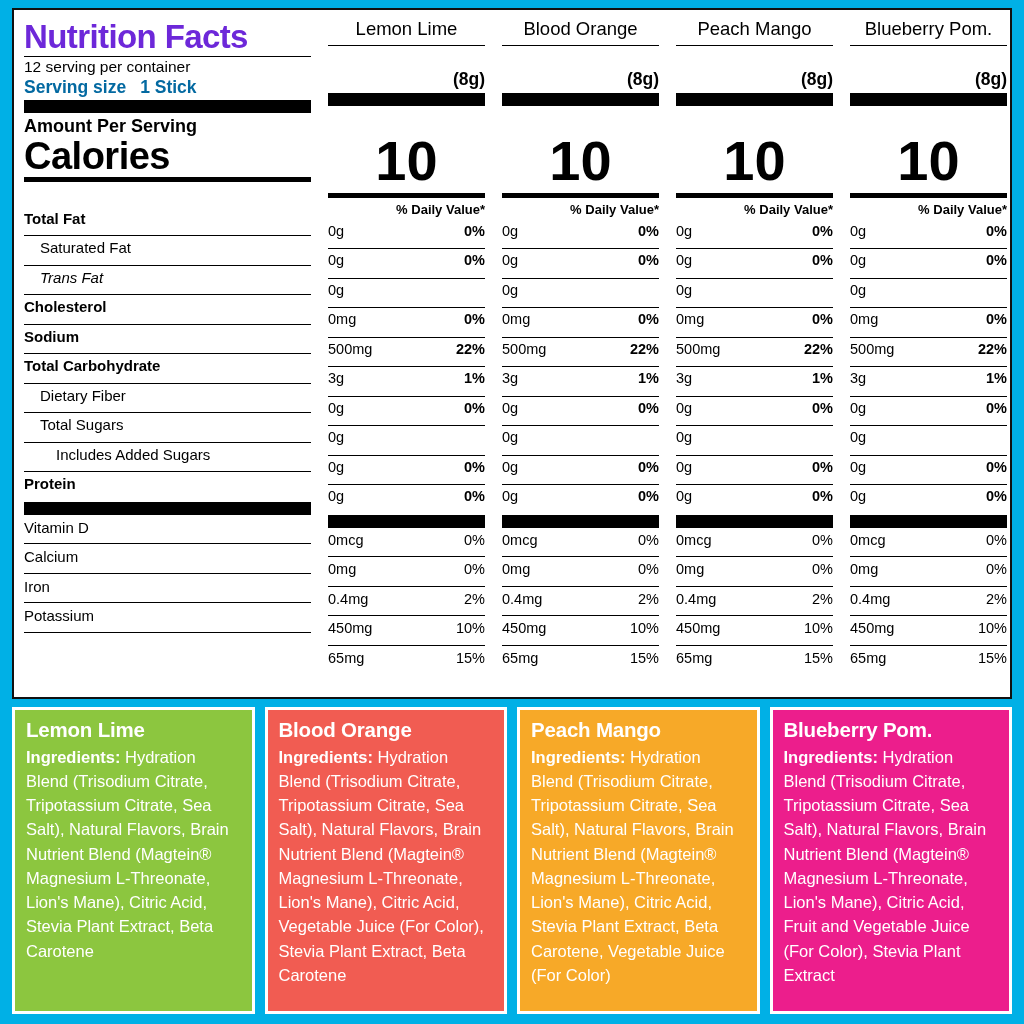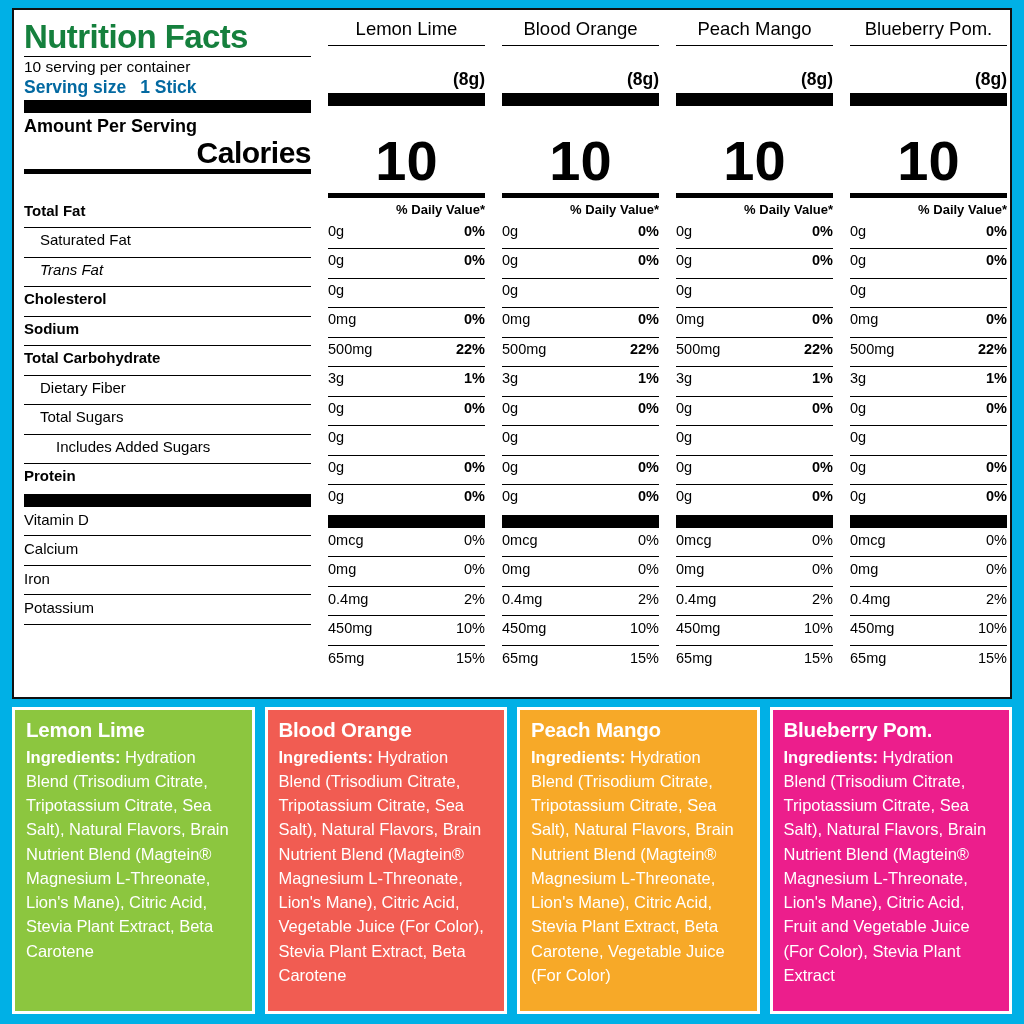--- a/index.html
+++ b/index.html
@@ -27,33 +27,33 @@
   }
   .nf-labels { width: 293px; flex: 0 0 293px; padding-right: 6px; }
   .nf-col {
     width: 174px; flex: 0 0 174px;
     padding: 0 6px 0 10px;
     border-left: 1px solid #fff;
   }
 
   .title {
     font-size: 33px; font-weight: bold; letter-spacing: -0.6px;
-    line-height: 1.05; margin: 2px 0 1px 0; color: #15803d;
+    line-height: 1.05; margin: 2px 0 1px 0; color: #6d28d9;
   }
   .rule-thin { border-bottom: 1px solid #000; }
   .rule-med { border-bottom: 5px solid #000; }
   .rule-thick { border-bottom: 13px solid #000; }
 
   .servings { font-size: 15.5px; color: #000; line-height: 1.25; padding-bottom: 1px;}
   .serving-size {
     font-size: 17.5px; font-weight: bold; color: #0369a1;
     display: flex; gap: 14px; padding-bottom: 2px;
   }
   .amount-per { font-size: 18px; font-weight: bold; padding-top: 3px; }
-  .cal-word { font-size: 30px; font-weight: bold; letter-spacing: -0.5px; line-height: 1.05; text-align: right; }
+  .cal-word { font-size: 38px; font-weight: bold; letter-spacing: -0.5px; line-height: 1.05; }
   .dv-head { font-size: 13px; font-weight: bold; text-align: right; padding: 4px 0 3px 0; }
   .dv-head-label { height: 25px; }
 
   
   .row {
     display: flex; justify-content: space-between; align-items: baseline;
     font-size: 15px; color: #000;
     padding: 3px 0 3px 0;
     border-bottom: 1px solid #000;
     min-height: 29.5px;
@@ -101,21 +101,21 @@
 </head>
 <body>
 
 <div class="page">
 
   <div class="nf-panel">
 
     <div class="nf-labels">
       <div class="title">Nutrition Facts</div>
       <div class="rule-thin"></div>
-      <div class="servings">10 serving per container</div>
+      <div class="servings">12 serving per container</div>
       <div class="serving-size">
         <span>Serving size</span>
         <span>1 Stick</span>
       </div>
       <div class="rule-thick"></div>
       <div class="amount-per">Amount Per Serving</div>
       <div class="cal-word">Calories</div>
       <div class="rule-med"></div>
       <div class="dv-head-label"></div>
 

